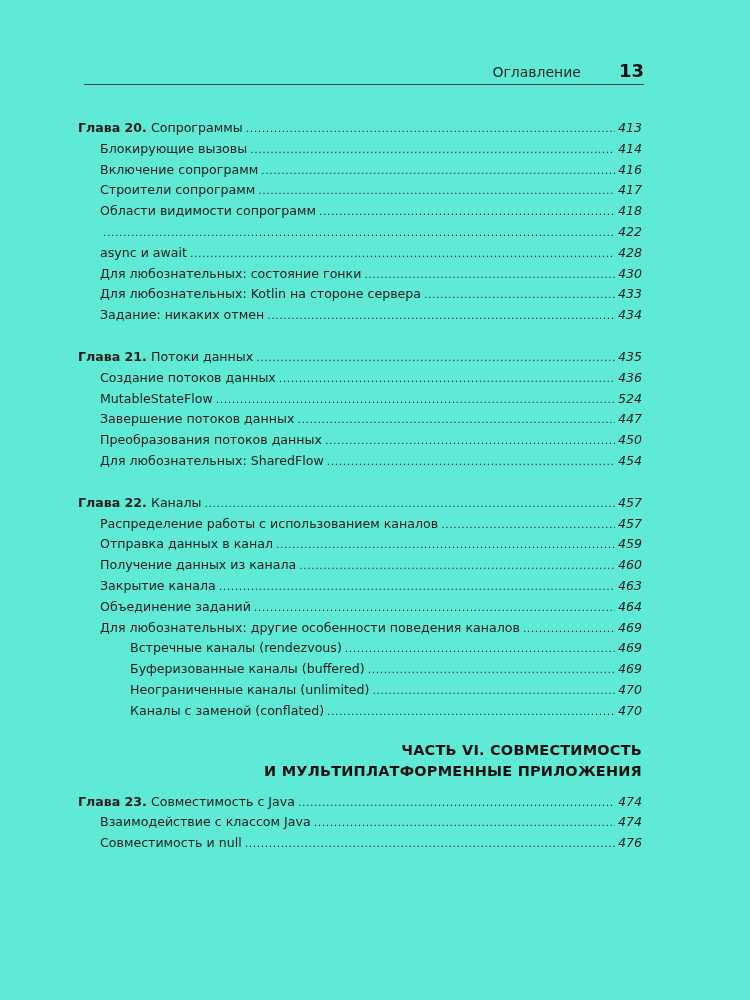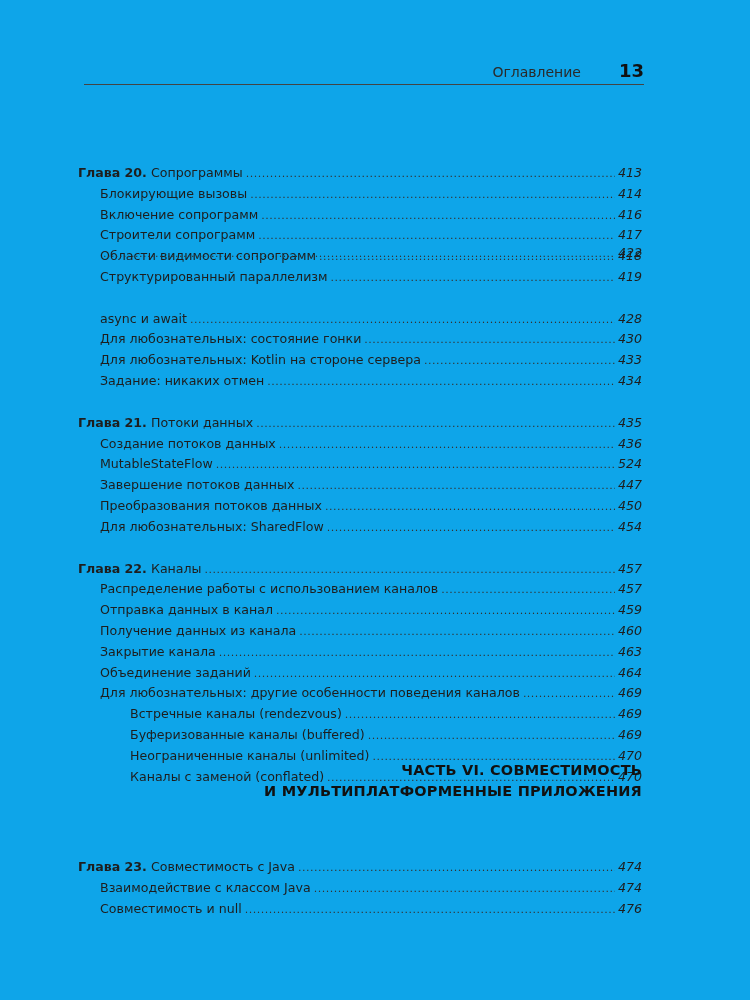--- a/index.html
+++ b/index.html
@@ -1,25 +1,25 @@
 <!DOCTYPE html>
 <html><head>
   <meta charset="utf-8">
   <style>
     html, body { margin: 0; padding: 0; background: #ffffff; }
     body { width: 750px; height: 1000px; position: relative; overflow: hidden;
       font-family: "DejaVu Sans", sans-serif; color: #1e1e1e; }
-    .page { position: absolute; left: 0; top: 0; width: 750px; height: 1000px; background: #0ea5e9; }
+    .page { position: absolute; left: 0; top: 0; width: 750px; height: 1000px; background: #5eead4; }
     .header { position: absolute; left: 84px; top: 60px; width: 560px; height: 22px; }
     .header-title { position: absolute; right: 63px; top: 4px; font-size: 14px; color: #2a2a2a; }
     .header-page { position: absolute; right: 0; top: 0; font-size: 18px; font-weight: bold; color: #111; }
     .header-rule { position: absolute; left: 84px; top: 84px; width: 560px; height: 0; border-top: 1.5px solid #444; }
     .toc { position: absolute; left: 78px; top: 118px; width: 564px; }
     .entry { display: flex; align-items: baseline; height: 20.8px; font-size: 12.6px; line-height: 20.8px; white-space: nowrap; }
-    .entry .label { flex: 0 0 auto; margin-top: 45px; }
+    .entry .label { flex: 0 0 auto; }
     .entry .leader { flex: 1 1 auto; overflow: hidden; margin: 0 3px; color: #333; letter-spacing: 0.5px; font-size: 11px; }
     .entry .leader::after { content: "........................................................................................................................................................................................................................"; }
     .entry .page-num { flex: 0 0 auto; text-align: left; font-style: italic; }
     .lvl0 { padding-left: 0; }
     .lvl1 { padding-left: 22px; }
     .lvl2 { padding-left: 52px; }
     .chapter-prefix { font-weight: bold; }
     .gap { height: 21px; }
     .part-title { text-align: right; font-weight: bold; font-size: 14.5px; line-height: 21px; margin: 18px 0 10px 0; letter-spacing: 0.2px; color: #111; }
   </style>
@@ -55,25 +55,20 @@
         <span class="label">Строители сопрограмм</span>
         <span class="leader"></span>
         <span class="page-num">417</span>
       </div>
     <div class="entry lvl1">
         <span class="label">Области видимости сопрограмм</span>
         <span class="leader"></span>
         <span class="page-num">418</span>
       </div>
     <div class="entry lvl1">
-        <span class="label">Структурированный параллелизм</span>
-        <span class="leader"></span>
-        <span class="page-num">419</span>
-      </div>
-    <div class="entry lvl1">
         <span class="leader"></span>
         <span class="page-num">422</span>
       </div>
     <div class="entry lvl1">
         <span class="label">async и await</span>
         <span class="leader"></span>
         <span class="page-num">428</span>
       </div>
     <div class="entry lvl1">
         <span class="label">Для любознательных: состояние гонки</span>

